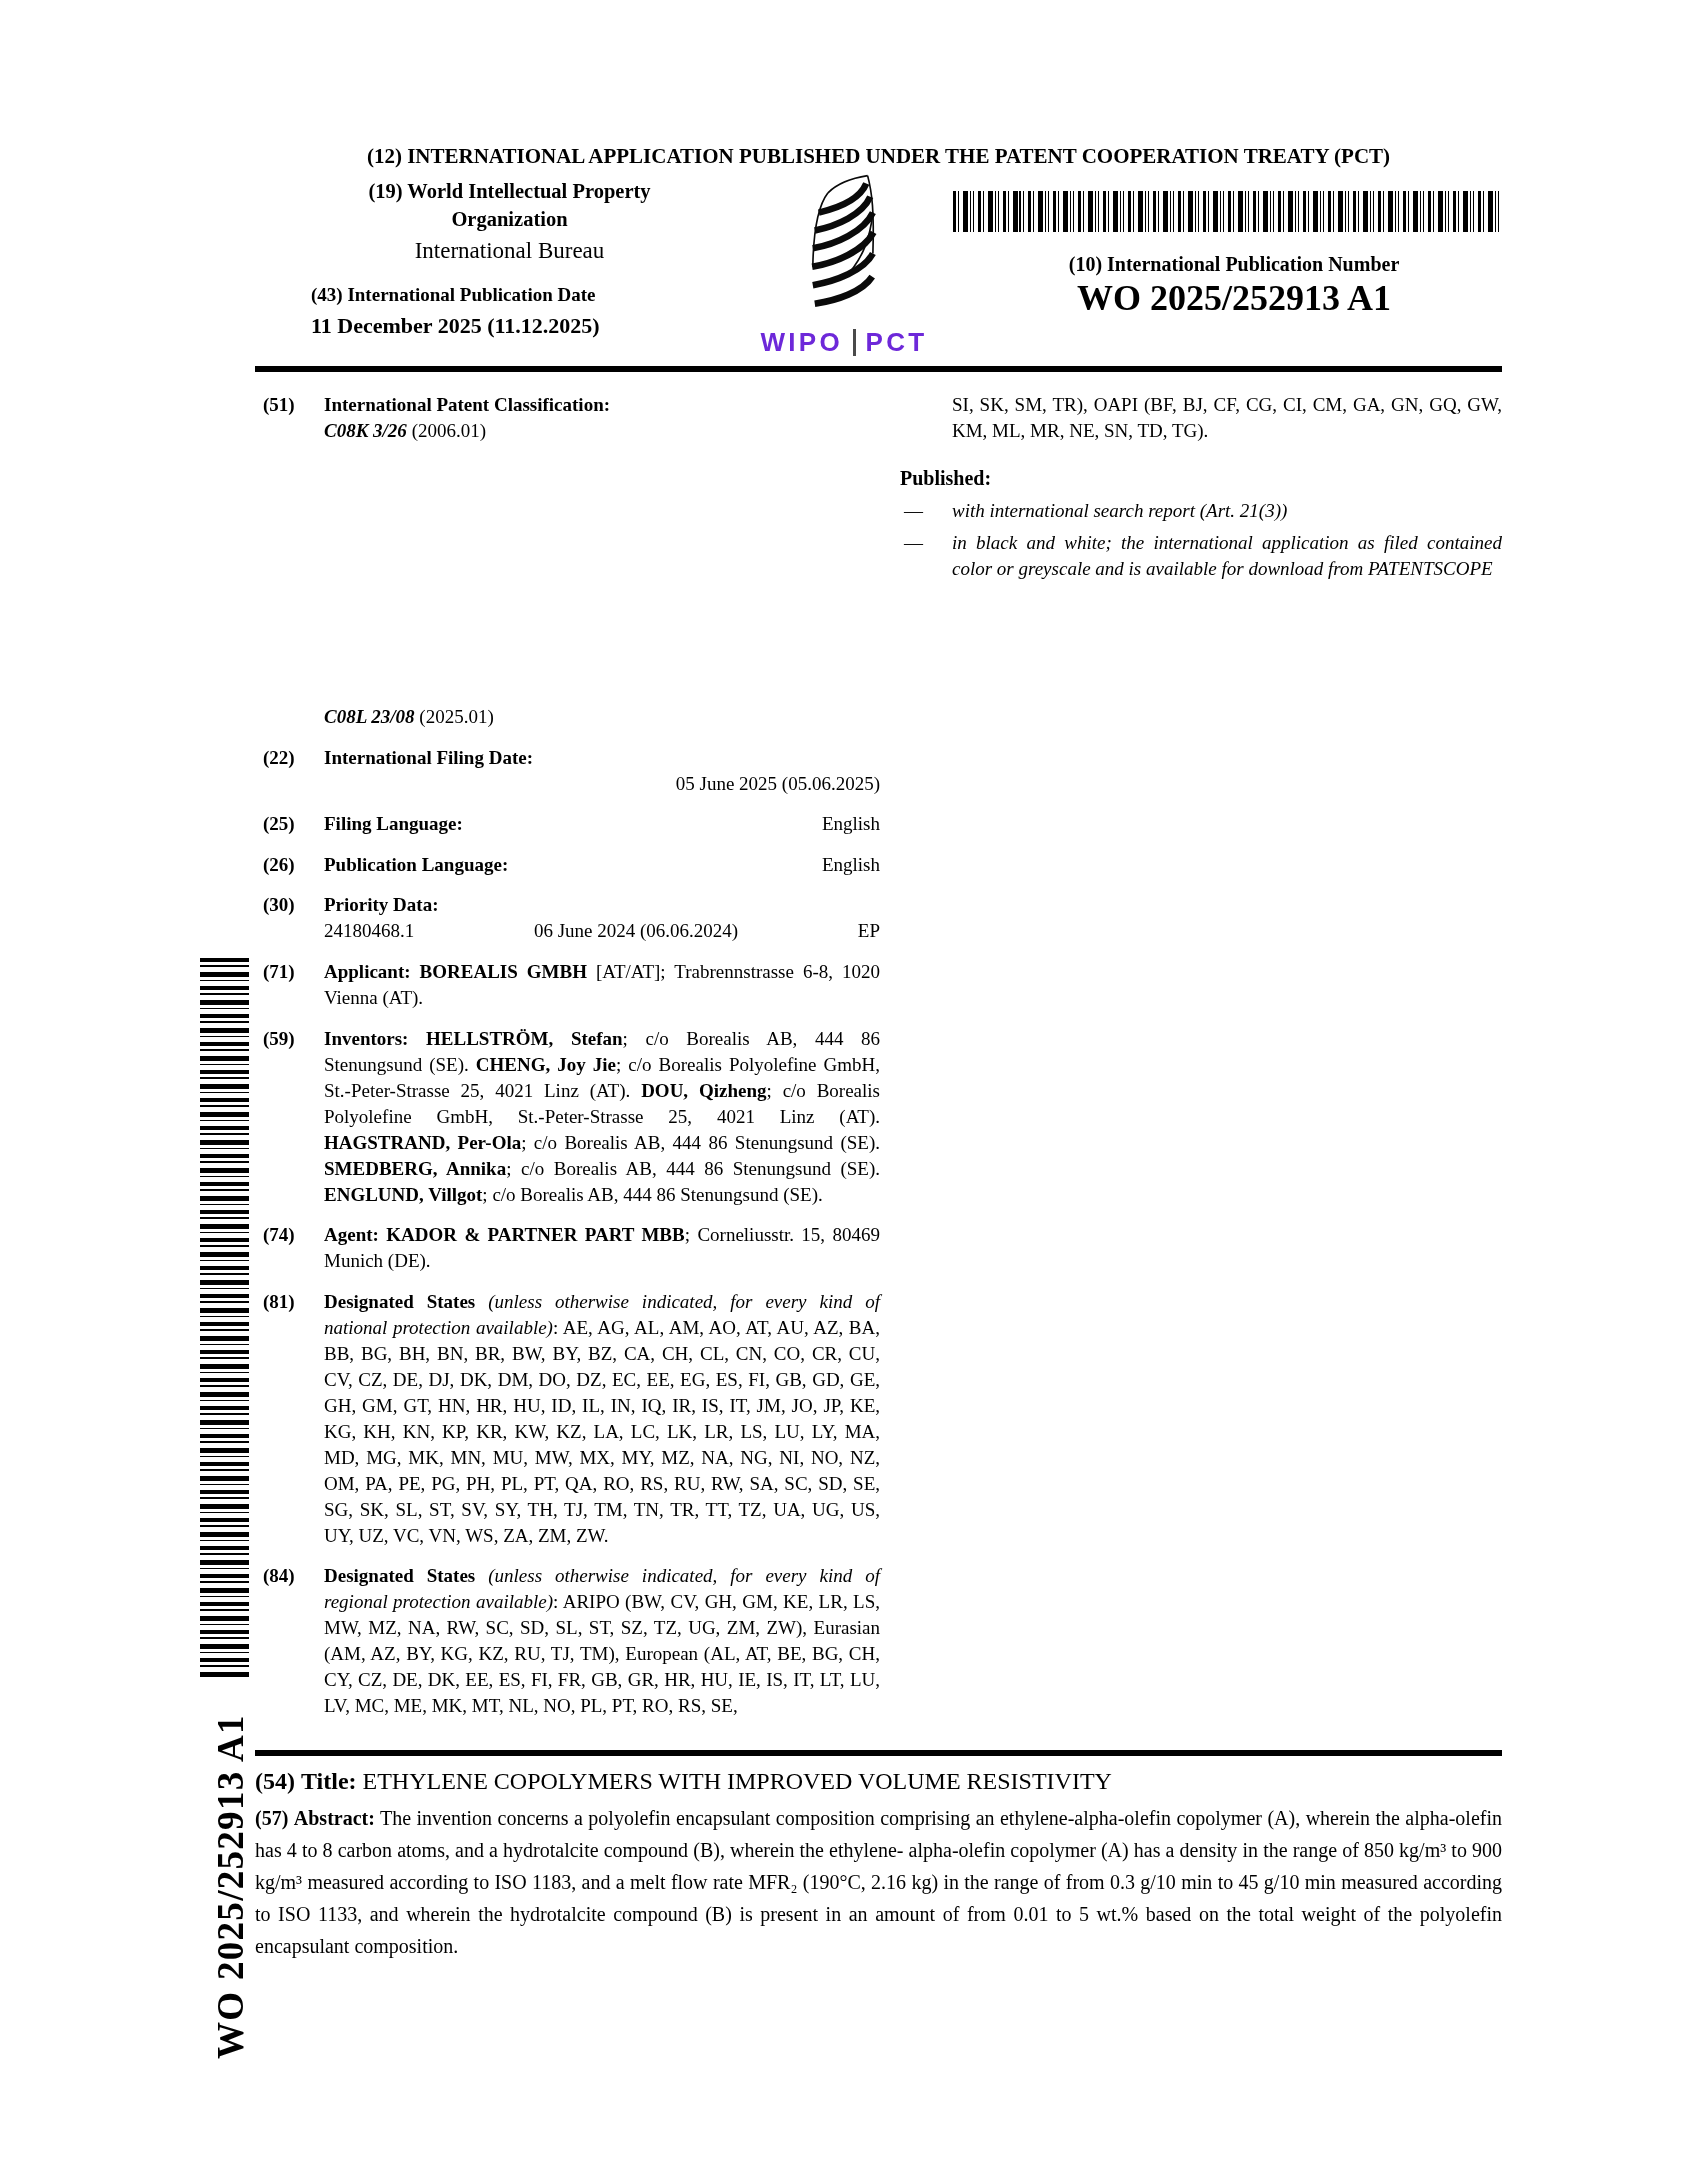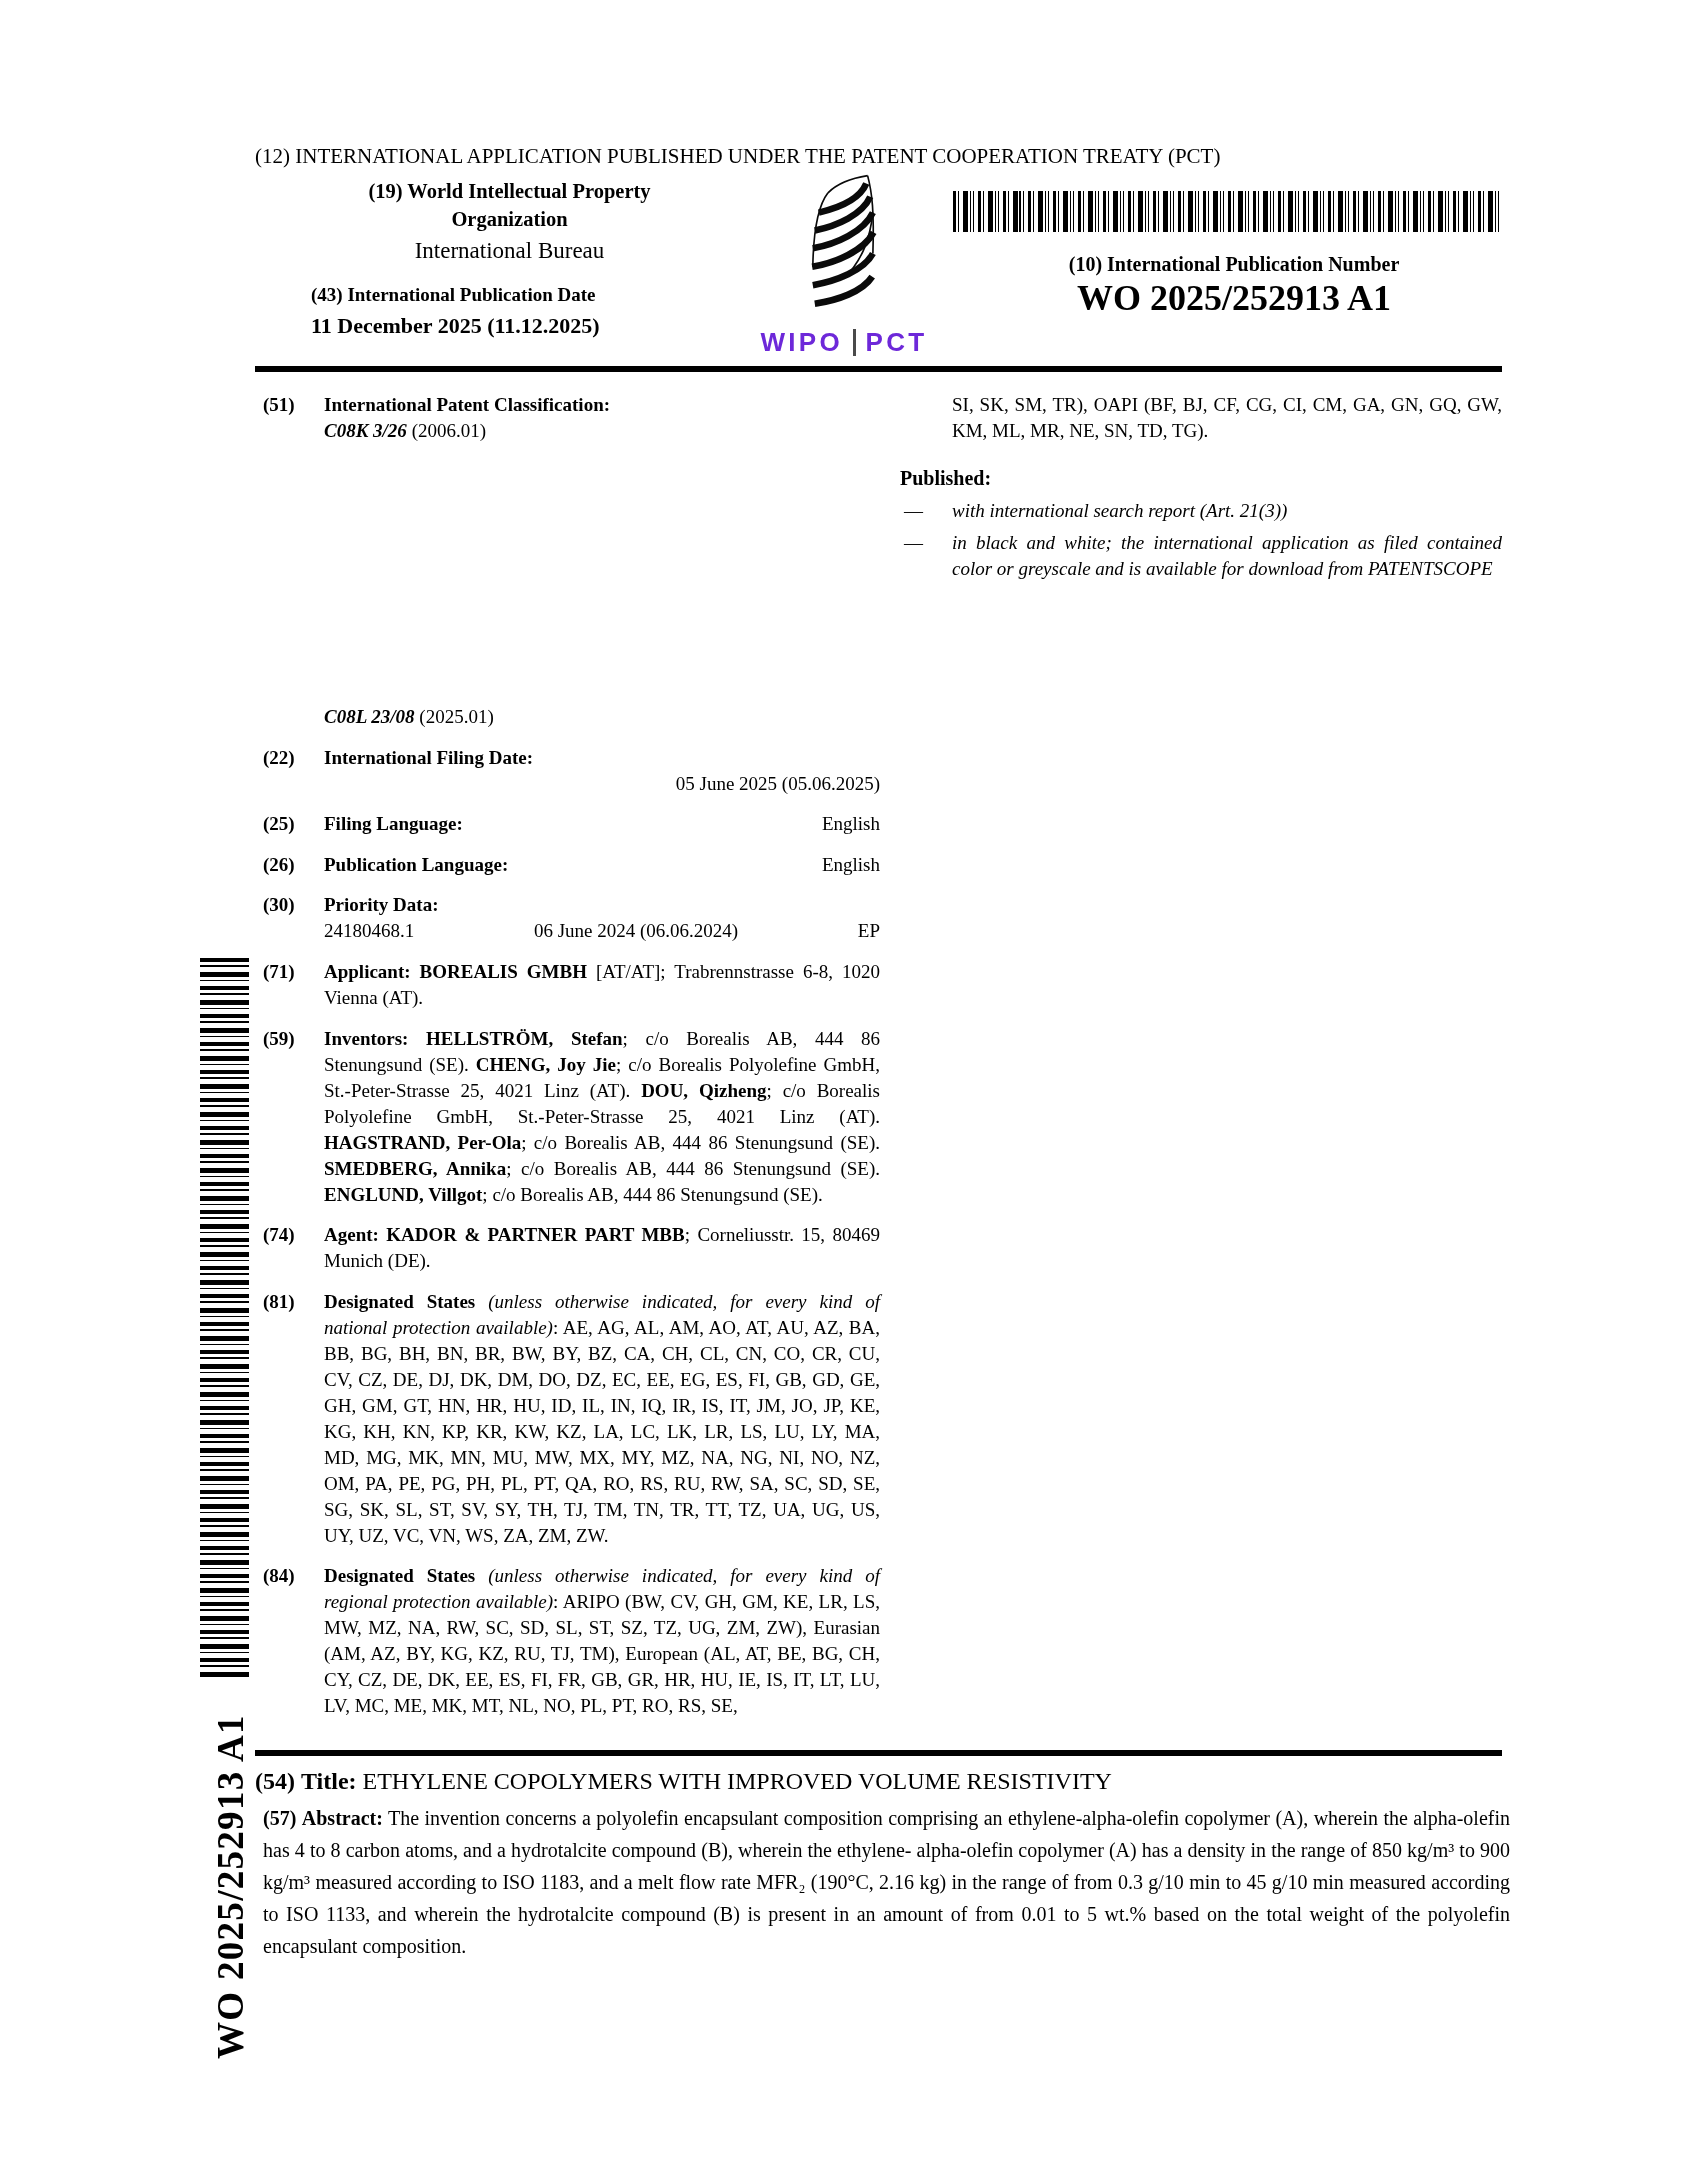--- a/index.html
+++ b/index.html
@@ -1,21 +1,21 @@
 <!DOCTYPE html>
 <html style="font-size:10.6px"><head>
 <meta charset="utf-8">
 <style>
   html,body{margin:0;padding:0;background:#fff;}
   .page{position:relative;width:1687px;height:2183px;background:#ffffff;
         font-family:"Liberation Serif","DejaVu Serif",serif;color:#000;overflow:hidden;}
 
   
-  .h12{position:absolute;left:255px;top:144px;width:1247px;
-       font-weight:normal;font-size:21px;white-space:nowrap;}
+  .h12{position:absolute;left:255px;top:144px;width:1247px;text-align:center;
+       font-weight:bold;font-size:21px;white-space:nowrap;}
   .org-block{position:absolute;left:311px;top:177px;width:397px;text-align:center;
        font-weight:bold;font-size:20.5px;line-height:28px;}
   .org-bureau{font-weight:normal;font-size:23px;margin-top:4px;}
   .pubdate-block{position:absolute;left:311px;top:284px;width:437px;font-weight:bold;}
   .pubdate-label{font-size:19px;}
   .pubdate-value{font-size:22px;margin-top:6.6px;white-space:nowrap;}
 
   .logo-block{position:absolute;left:728px;top:173px;width:232px;text-align:center;}
   .swirl{display:block;margin:0 auto;width:81px;height:136px;}
   .logo-text{margin-top:18px;font-family:"Liberation Sans","DejaVu Sans",sans-serif;
@@ -51,21 +51,21 @@
   .ital{font-style:italic;}
 
   .cont-para{padding-left:52px;text-align:justify;}
   .published-label{font-weight:bold;font-size:20px;margin-top:21px;}
   .pub-item{position:relative;padding-left:52px;margin-top:6.6px;font-style:italic;text-align:justify;}
   .pub-dash{position:absolute;left:4px;top:0;font-style:normal;}
 
   
   .title-line{position:absolute;left:255px;top:1768px;width:1247px;font-size:24px;white-space:nowrap;}
   .abstract{position:absolute;left:255px;top:1802px;width:1247px;font-size:20px;
-       line-height:32px;text-align:justify;margin-left:8px;}
+       line-height:32px;text-align:justify;}
 
   
   .side-barcode{position:absolute;left:200px;top:958px;width:49px;height:721px;
        background:repeating-linear-gradient(180deg,
          #000 0 4px,#fff 4px 6.6px,#000 6.6px 8.6px,#fff 8.6px 14px,
          #000 14px 19px,#fff 19px 22px,#000 22px 23px,#fff 23px 28px);}
   .side-pubnum{position:absolute;left:209px;top:2059px;transform-origin:0 0;
        transform:rotate(-90deg);font-weight:bold;font-size:37px;letter-spacing:1.3px;
        white-space:nowrap;}
 </style>

